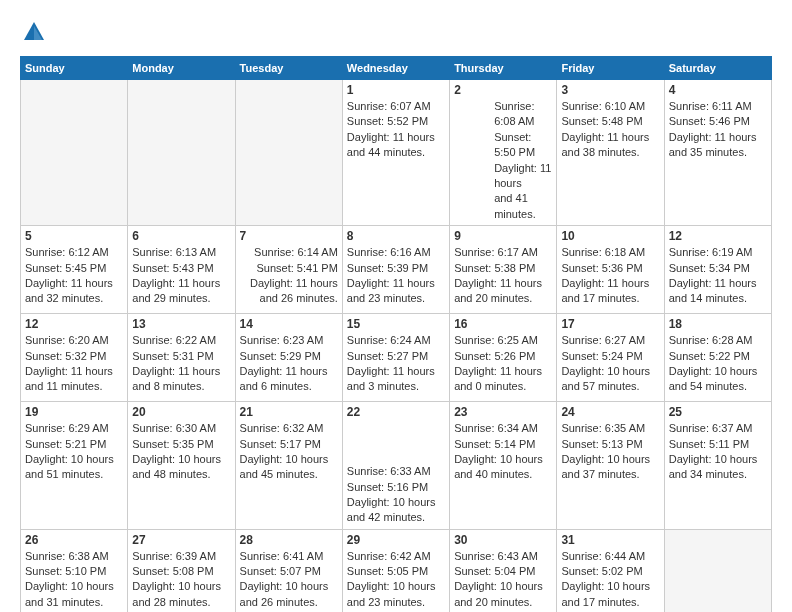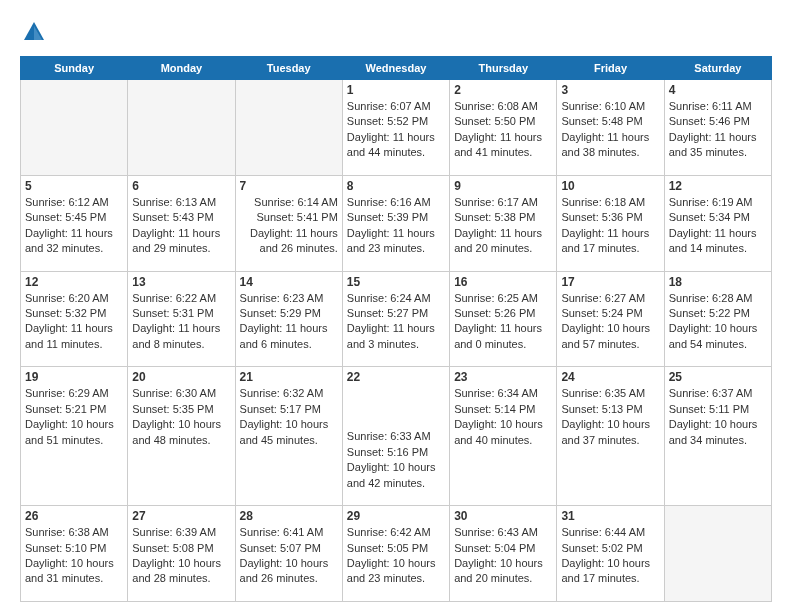--- a/index.html
+++ b/index.html
@@ -64,21 +64,21 @@
       border-collapse: collapse;
       width: 100%;
       table-layout: fixed;
     }
     .calendar thead tr th {
       background: #1a6faf;
       color: #fff;
       font-size: 11px;
       font-weight: bold;
       padding: 5px 4px;
-      text-align: center;
+      text-align: left;
       border: 1px solid #1a6faf;
     }
     .calendar tbody tr td {
       border: 1px solid #ccc;
       vertical-align: top;
       padding: 3px 4px;
       font-size: 9.5px;
       color: #333;
       height: 88px;
       background: #fff;
@@ -139,21 +139,21 @@
           <td class="empty"></td>
           <td>
             <span class="day-number">1</span>
             <div class="day-info" style="white-space: pre-line;">Sunrise: 6:07 AM
 Sunset: 5:52 PM
 Daylight: 11 hours
 and 44 minutes.</div>
           </td>
           <td>
             <span class="day-number">2</span>
-            <div class="day-info" style="white-space: pre-line;">Sunrise: 6:08 AM
+            <div class="day-info" style="white-space: pre-line; margin-left: 40px;">Sunrise: 6:08 AM
 Sunset: 5:50 PM
 Daylight: 11 hours
 and 41 minutes.</div>
           </td>
           <td>
             <span class="day-number">3</span>
             <div class="day-info" style="white-space: pre-line;">Sunrise: 6:10 AM
 Sunset: 5:48 PM
 Daylight: 11 hours
 and 38 minutes.</div>

